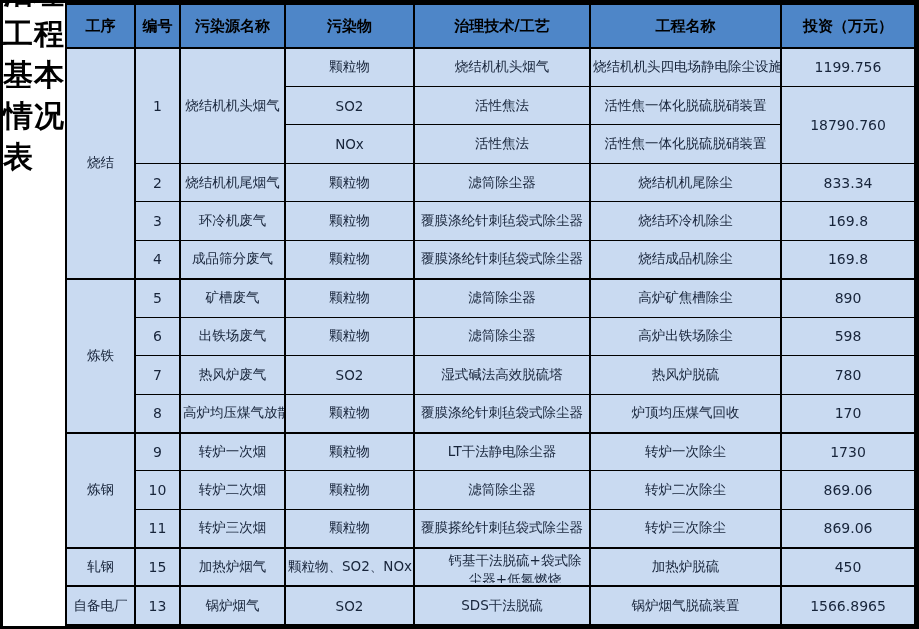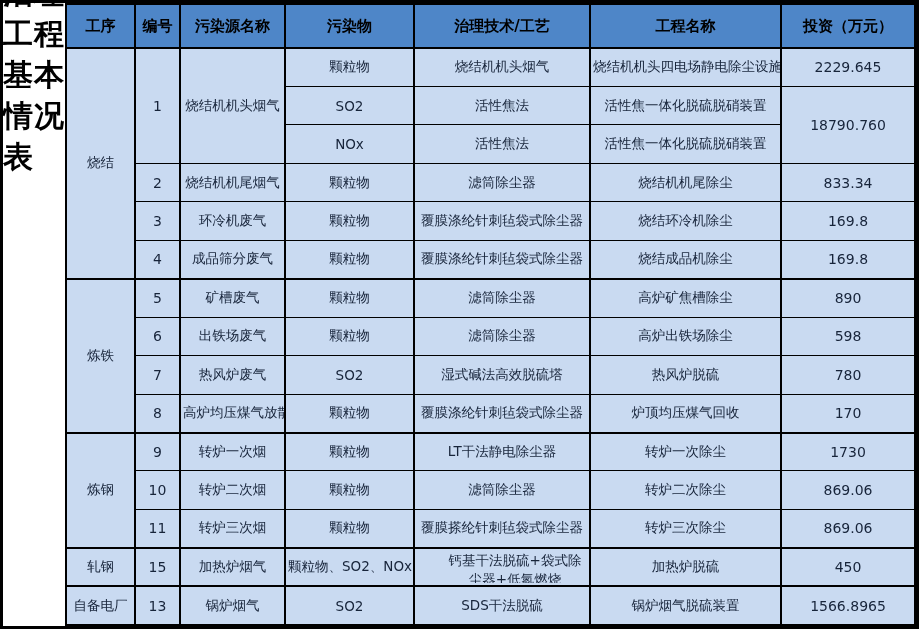--- a/index.html
+++ b/index.html
@@ -79,21 +79,21 @@
       </thead>
       <tbody>
 
         <tr class="sec-start">
           <td rowspan="6">烧结</td>
           <td rowspan="3" class="num">1</td>
           <td rowspan="3">烧结机机头烟气</td>
           <td>颗粒物</td>
           <td>烧结机机头烟气</td>
           <td>烧结机机头四电场静电除尘设施</td>
-          <td class="num">2229.645</td>
+          <td class="num">1199.756</td>
         </tr>
         <tr>
           <td>SO2</td>
           <td>活性焦法</td>
           <td>活性焦一体化脱硫脱硝装置</td>
           <td rowspan="2" class="num">18790.760</td>
         </tr>
         <tr>
           <td>NOx</td>
           <td>活性焦法</td>

